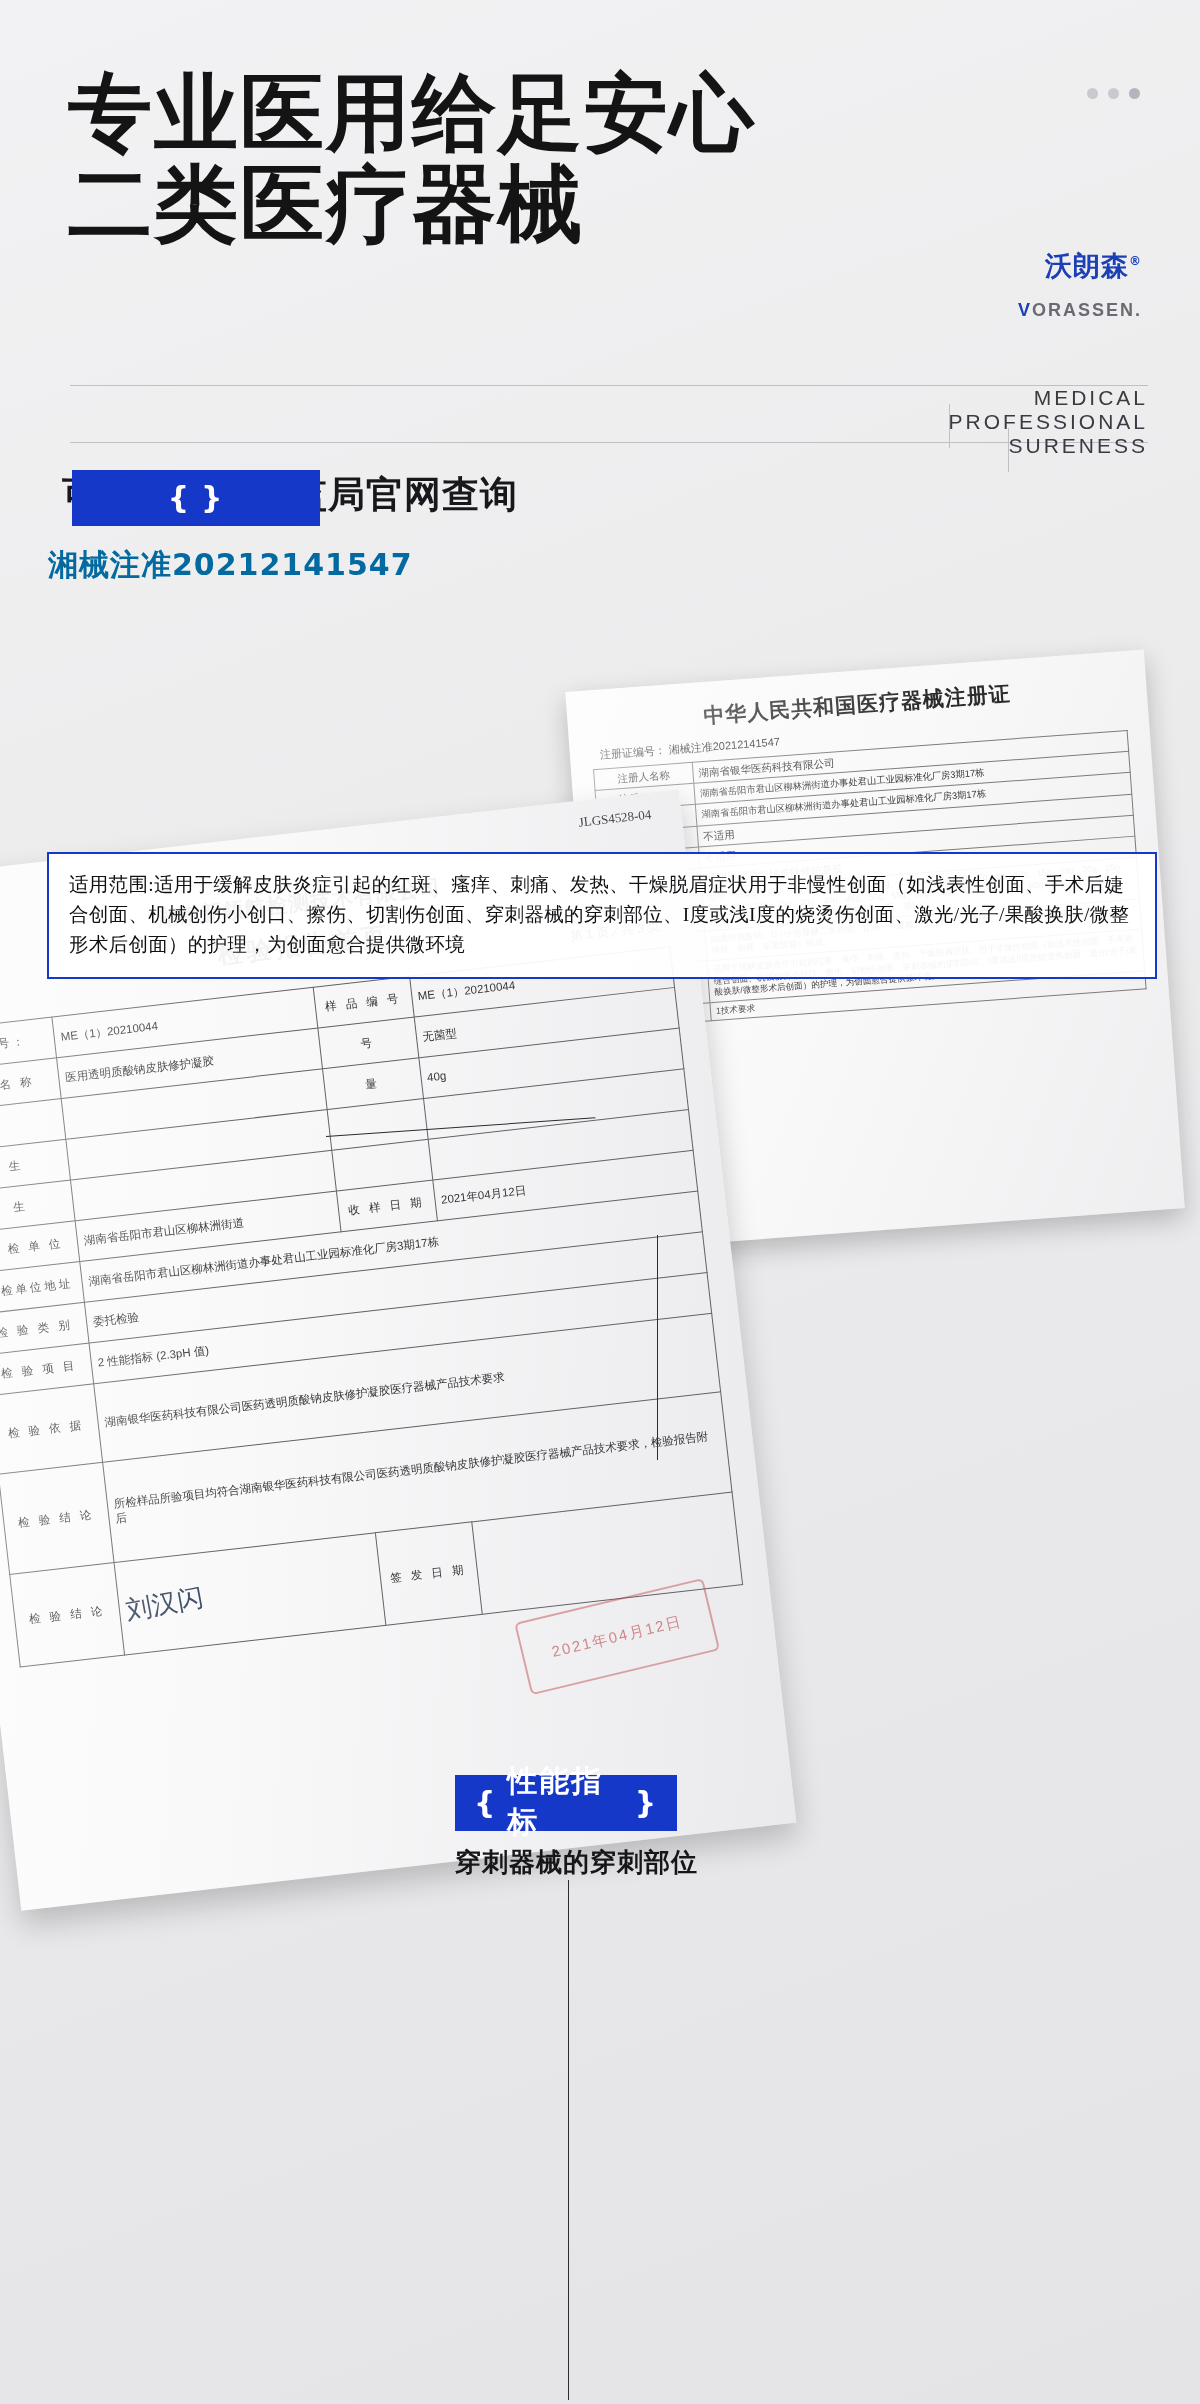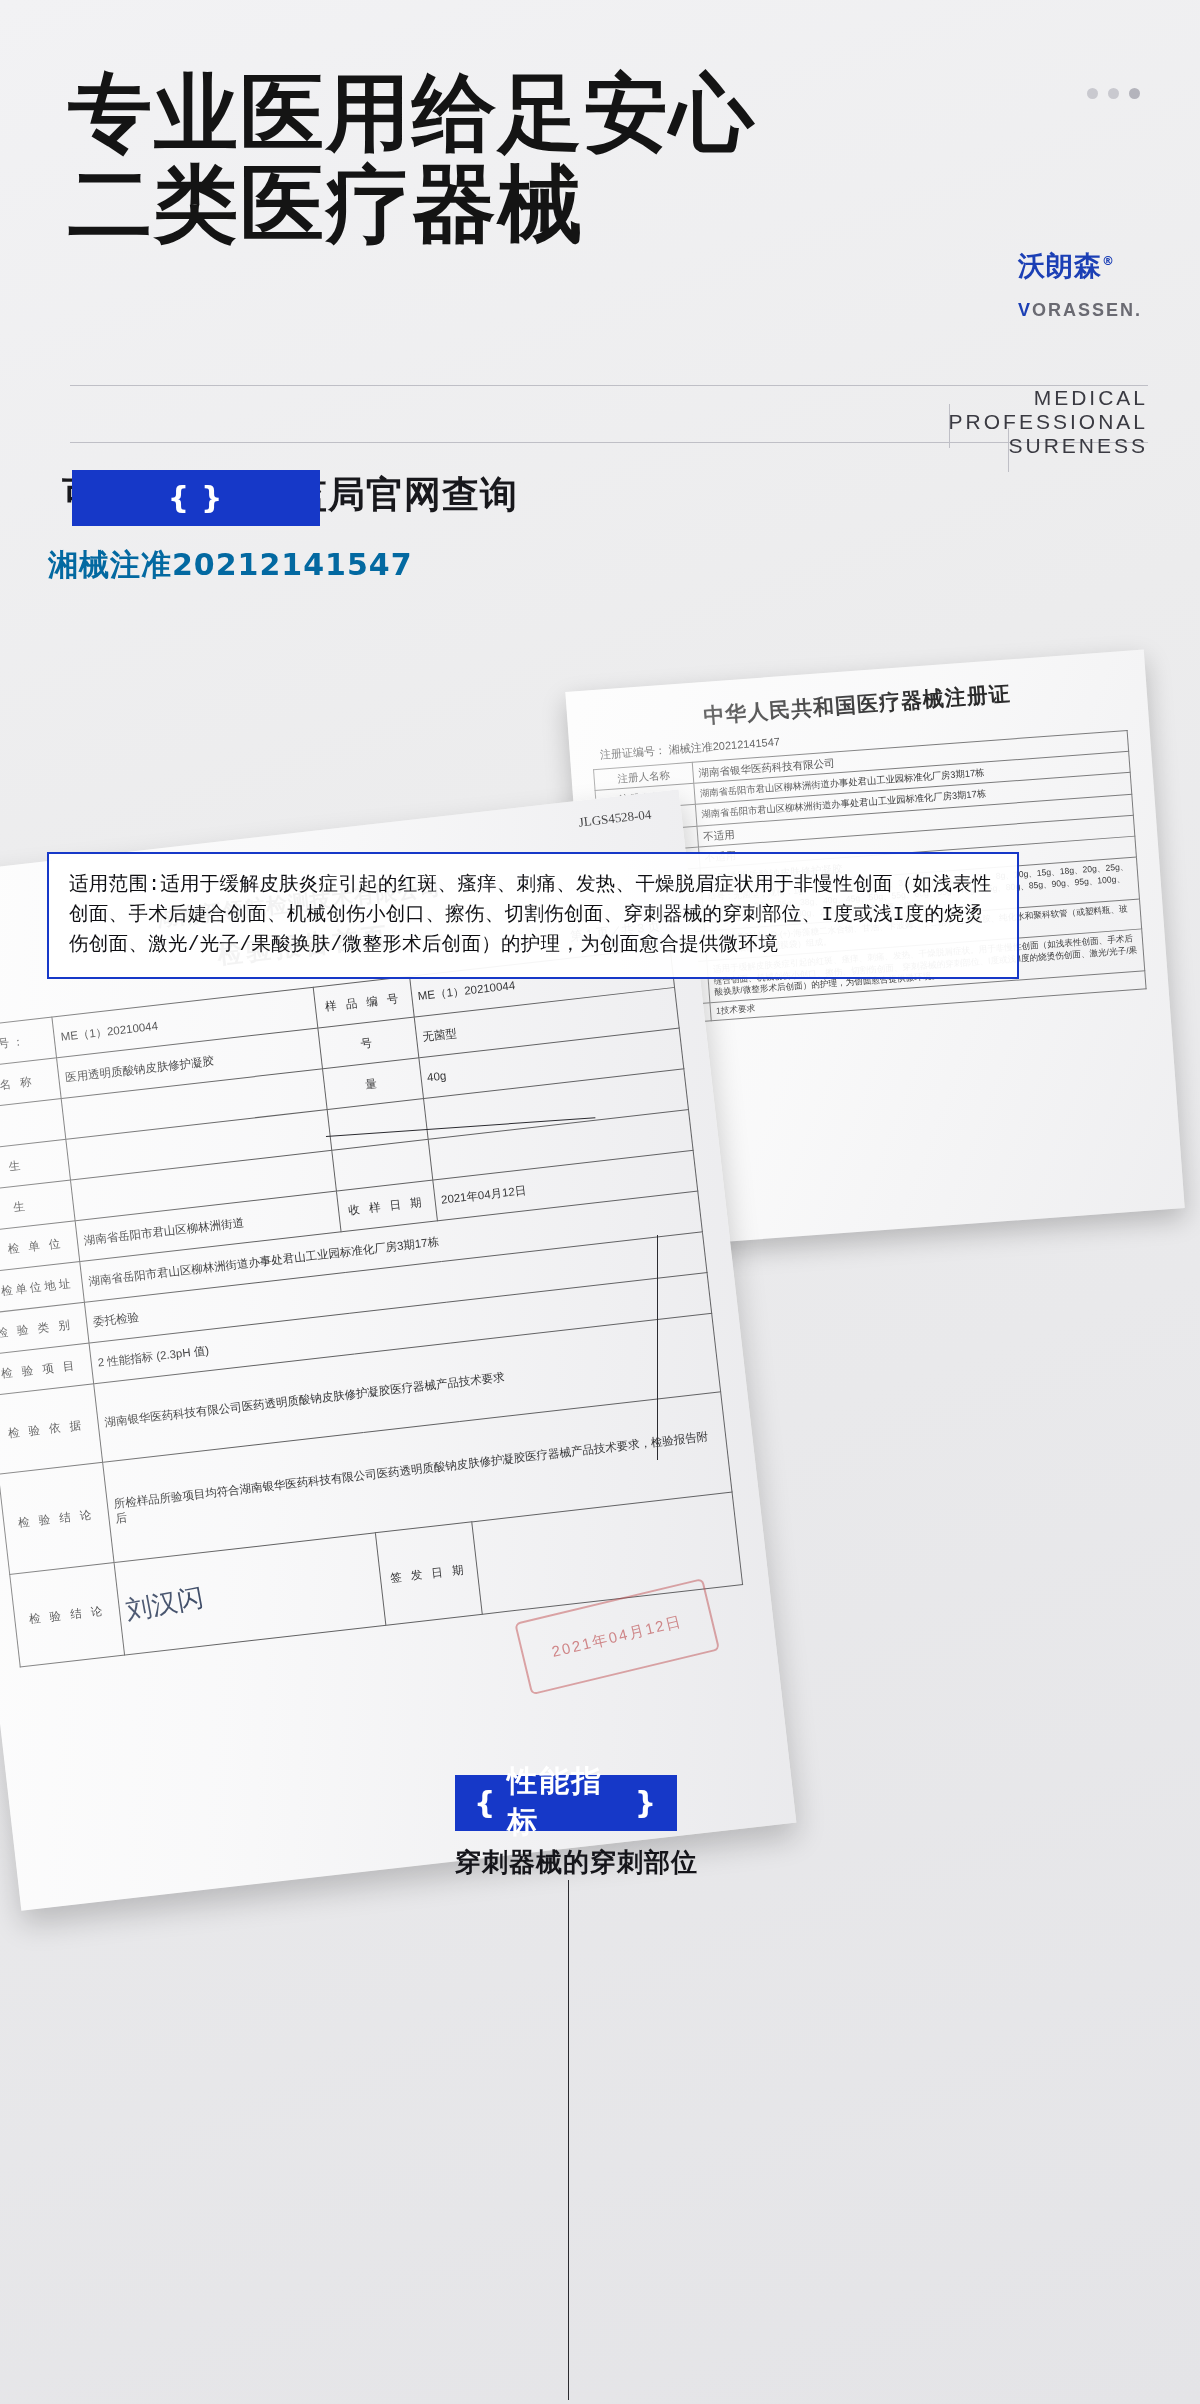--- a/index.html
+++ b/index.html
@@ -24,21 +24,21 @@
     color:#141414;
     white-space:nowrap;
   }
   .headline .line2{margin-top:6px;}
 
   .dots{position:absolute;right:60px;top:88px;display:flex;gap:10px;}
   .dots span{width:11px;height:11px;border-radius:50%;background:#c9c9cf;display:block;}
   .dots span.d3{background:#b4b4bc;}
 
   
-  .brand{position:absolute;right:58px;top:248px;text-align:left;}
+  .brand{position:absolute;right:58px;top:248px;text-align:right;}
   .brand .cn{
     font-family:"DejaVu Sans","Liberation Sans",sans-serif;
     font-weight:bold;font-size:27px;color:#1b3fb5;letter-spacing:1px;
   }
   .brand .cn sup{font-size:12px;vertical-align:super;}
   .brand .en{
     font-size:18px;font-weight:bold;letter-spacing:2px;color:#6a6a72;margin-top:16px;
   }
   .brand .en .v{color:#1b3fb5;}
 
@@ -154,25 +154,25 @@
     font-family:"DejaVu Sans","Liberation Sans",sans-serif;
     font-size:26px;font-weight:bold;color:#15151a;letter-spacing:1px;white-space:nowrap;
   }
 
   
   .leader{position:absolute;background:#2b2b30;height:1px;transform-origin:left center;}
   .leader-v{position:absolute;background:#2b2b30;width:1px;}
 
   
   .descbox{
-    position:absolute;left:47px;top:852px;width:972px;
+    position:absolute;left:47px;top:852px;width:1110px;
     background:rgba(255,255,255,.94);
     border:2px solid #1638c8;
     box-sizing:border-box;padding:16px 20px;
-    font-family:Liberation Mono, monospace;
+    font-family:Liberation Serif, serif;
     font-size:19.5px;line-height:1.55;color:#101014;
     letter-spacing:.3px;
   }
 </style>
 </head>
 <body>
 
 <div class="page">
 
   <div class="dots">

